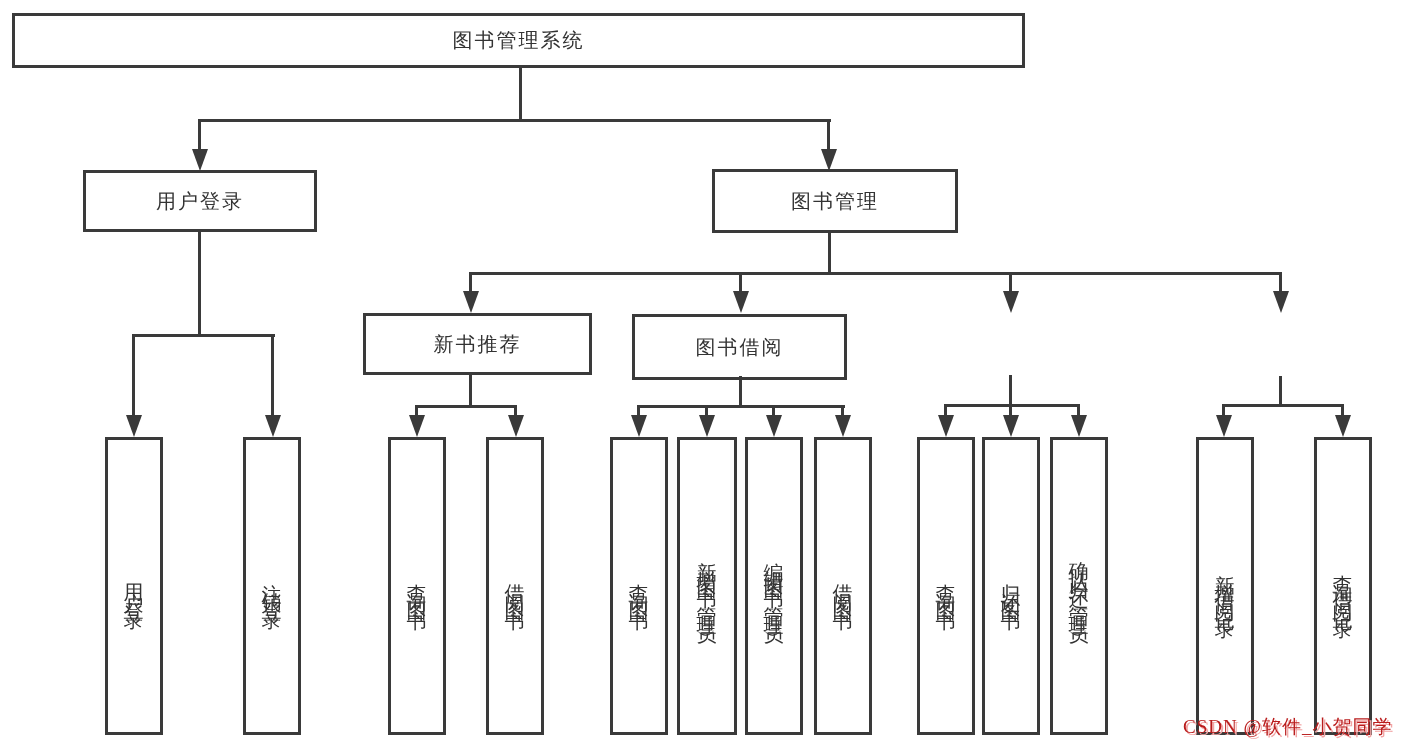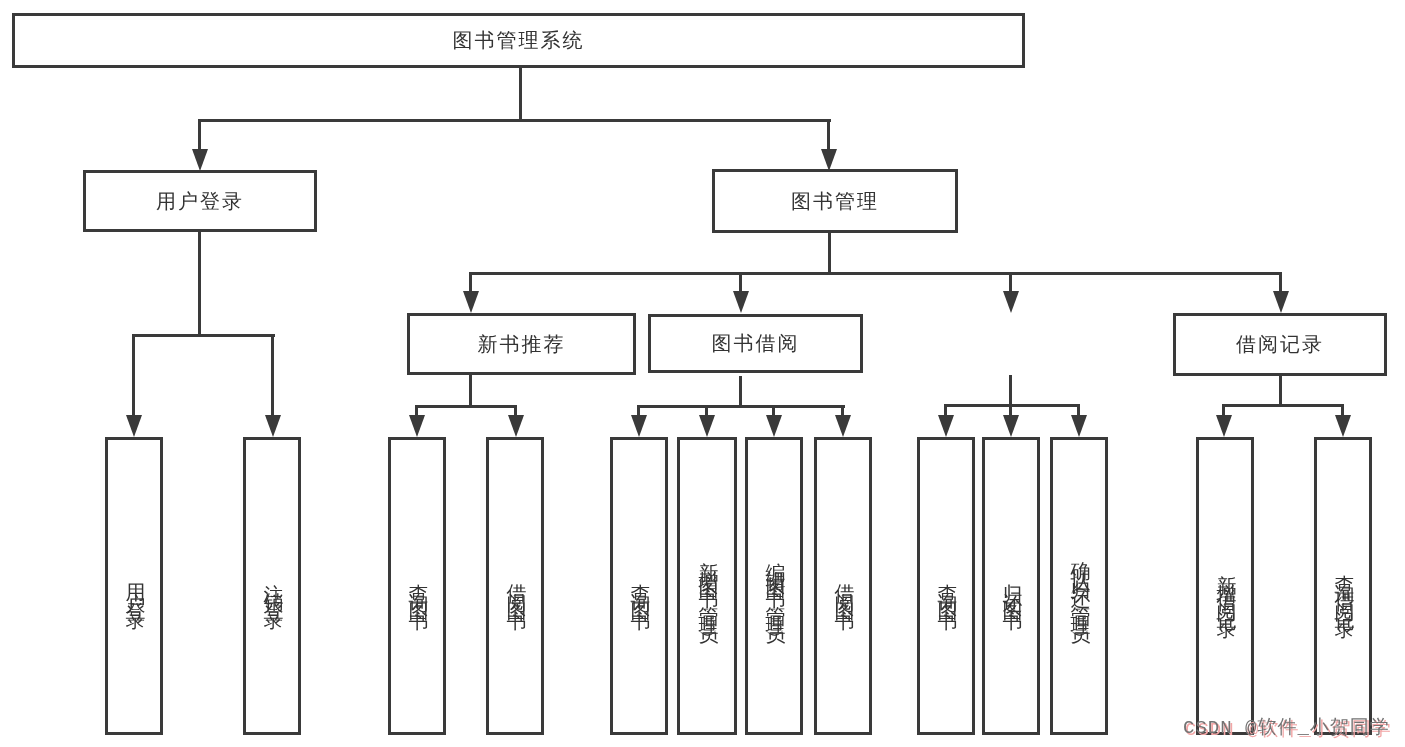--- a/index.html
+++ b/index.html
@@ -1,18 +1,18 @@
 <!DOCTYPE html>
 <html><head>
 <meta charset="utf-8">
 <style>
   html,body{margin:0;padding:0;background:#ffffff;}
   #stage{
     position:relative;width:1405px;height:747px;background:#ffffff;overflow:hidden;
-    font-family:Liberation Mono, monospace;
+    font-family:Liberation Serif, serif;
   }
   .box{
     position:absolute;box-sizing:border-box;border:3px solid #3a3a3a;background:#ffffff;
     display:flex;align-items:center;justify-content:center;
     font-size:20px;color:#333333;letter-spacing:2px;white-space:nowrap;
   }
   .leaf{
     position:absolute;box-sizing:border-box;border:3px solid #3a3a3a;background:#ffffff;
     top:437px;height:298px;width:58px;
     display:flex;align-items:center;justify-content:center;
@@ -23,21 +23,21 @@
   }
   .vline{position:absolute;width:3px;background:#3a3a3a;}
   .hline{position:absolute;height:3px;background:#3a3a3a;}
   .ah{
     position:absolute;width:0;height:0;
     border-left:8px solid transparent;border-right:8px solid transparent;
     border-top:22px solid #3a3a3a;
   }
   .watermark{
     position:absolute;left:1183px;top:714px;z-index:5;
-    font-size:19px;color:#737373;letter-spacing:1px;white-space:nowrap;
+    font-size:19px;color:#b91c1c;letter-spacing:1px;white-space:nowrap;
     text-shadow:2px 2px 0 #f2a6a6;
   }
 </style>
 </head>
 <body>
 
 <div id="stage">
 
   <div class="box" style="left:12px;top:13px;width:1013px;height:55px;">
     <span>图书管理系统</span>
@@ -74,28 +74,25 @@
     <div class="vline" style="left:469px;top:272px;height:23px;"></div>
     <div class="ah" style="left:463px;top:291px;"></div>
     <div class="vline" style="left:739px;top:272px;height:23px;"></div>
     <div class="ah" style="left:733px;top:291px;"></div>
     <div class="vline" style="left:1009px;top:272px;height:23px;"></div>
     <div class="ah" style="left:1003px;top:291px;"></div>
     <div class="vline" style="left:1279px;top:272px;height:23px;"></div>
     <div class="ah" style="left:1273px;top:291px;"></div>
   </div>
 
-  <div class="box" style="left:363px;top:313px;width:229px;height:62px;margin-left:44px;">
+  <div class="box" style="left:363px;top:313px;width:229px;height:62px;">
     <span>新书推荐</span>
   </div>
-  <div class="box" style="left:648px;top:314px;width:215px;height:59px;">
+  <div class="box" style="left:632px;top:314px;width:215px;height:66px;">
     <span>图书借阅</span>
-  </div>
-  <div class="box" style="left:1173px;top:313px;width:214px;height:63px;">
-    <span>借阅记录</span>
   </div>
 
   <div>
     <div class="vline" style="left:469px;top:375px;height:32px;"></div>
     <div class="hline" style="left:415px;top:405px;width:102px;"></div>
     <div class="vline" style="left:415px;top:405px;height:13px;"></div>
     <div class="ah" style="left:409px;top:415px;"></div>
     <div class="vline" style="left:514px;top:405px;height:13px;"></div>
     <div class="ah" style="left:508px;top:415px;"></div>
   </div>

